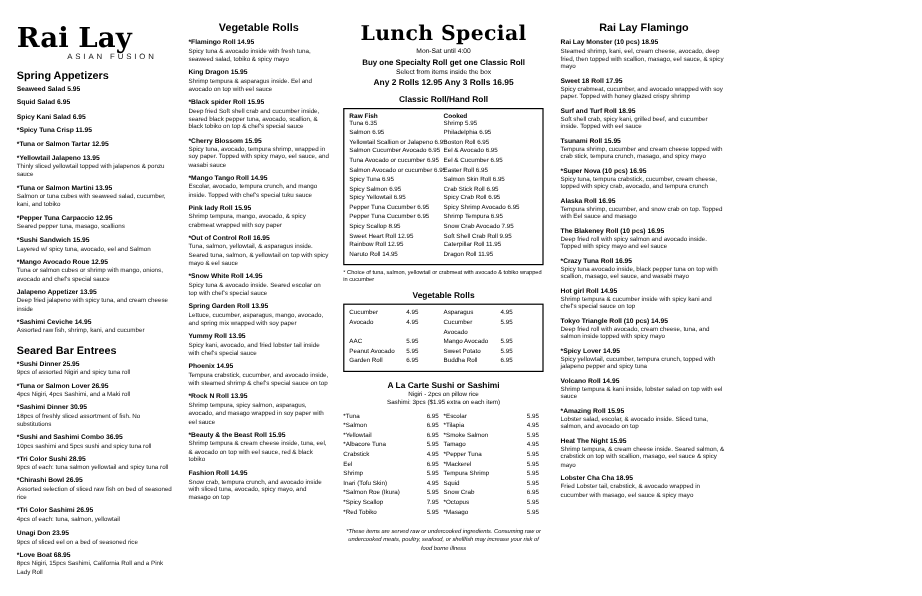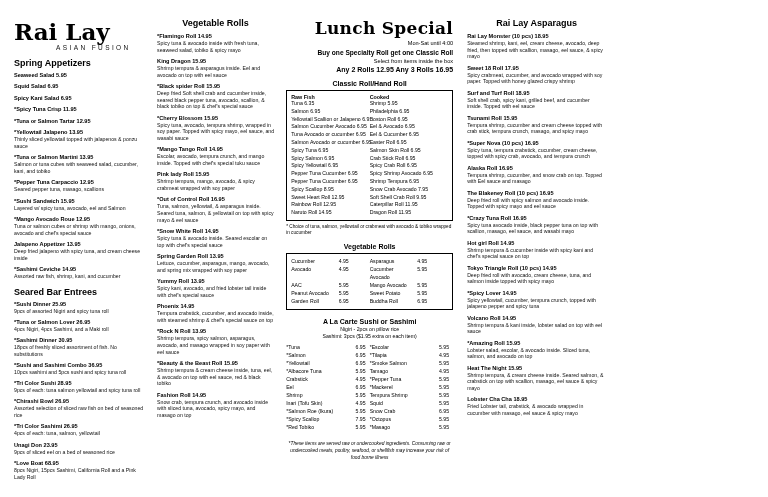--- a/index.html
+++ b/index.html
@@ -17,21 +17,21 @@
   .logo-main{font-family:"DejaVu Serif",serif;font-weight:bold;font-size:23px;letter-spacing:0px;line-height:1;}
   .logo-sub{font-size:6.5px;letter-spacing:2.4px;margin-top:1px;margin-left:42px;color:#111;}
 
   .sec-title{font-weight:bold;font-size:9px;margin:7px 0 4px 0;}
 
   .item{margin-bottom:4.5px;}
   .item-name{font-weight:bold;font-size:5.6px;line-height:1.25;}
   .item-desc{font-size:5.2px;line-height:1.3;color:#111;}
 
   
-  .lunch-head{text-align:right;}
+  .lunch-head{text-align:center;}
   .lunch-title{font-family:"DejaVu Serif",serif;font-size:17px;font-weight:bold;letter-spacing:0.3px;}
   .lunch-sub{font-size:5.6px;margin-top:2px;}
   .lunch-line{font-size:6.6px;font-weight:bold;margin-top:3px;}
   .lunch-line2{font-size:5.6px;margin-top:2px;}
   .lunch-line3{font-size:7px;font-weight:bold;margin-top:2px;}
 
   .cr-title{text-align:center;font-weight:bold;font-size:7px;margin:7px 0 3px 0;}
   .box{border:1px solid #000;padding:3px 4px;}
   .two-head{display:flex;font-size:5.4px;font-weight:bold;border-bottom:0px;}
   .two-head .h1{flex:1;}
@@ -428,21 +428,21 @@
               <span class="n">*Masago</span>
               <span>5.95</span>
             </div>
           </div>
       </div>
 
       <div class="disclaim">*These items are served raw or undercooked ingredients. Consuming raw or undercooked meats, poultry, seafood, or shellfish may increase your risk of food borne illness</div>
     </div>
 
     <div class="col col4">
-      <div class="right-col-title">Rai Lay Asparagus</div>
+      <div class="right-col-title">Rai Lay Flamingo</div>
       <div id="fav-list">
           <div class="item">
             <div class="item-name">Rai Lay Monster (10 pcs) 18.95</div>
             <div class="item-desc">Steamed shrimp, kani, eel, cream cheese, avocado, deep fried, then topped with scallion, masago, eel sauce, &amp; spicy mayo</div>
           </div>
           <div class="item">
             <div class="item-name">Sweet 18 Roll 17.95</div>
             <div class="item-desc">Spicy crabmeat, cucumber, and avocado wrapped with soy paper. Topped with honey glazed crispy shrimp</div>
           </div>
           <div class="item">

